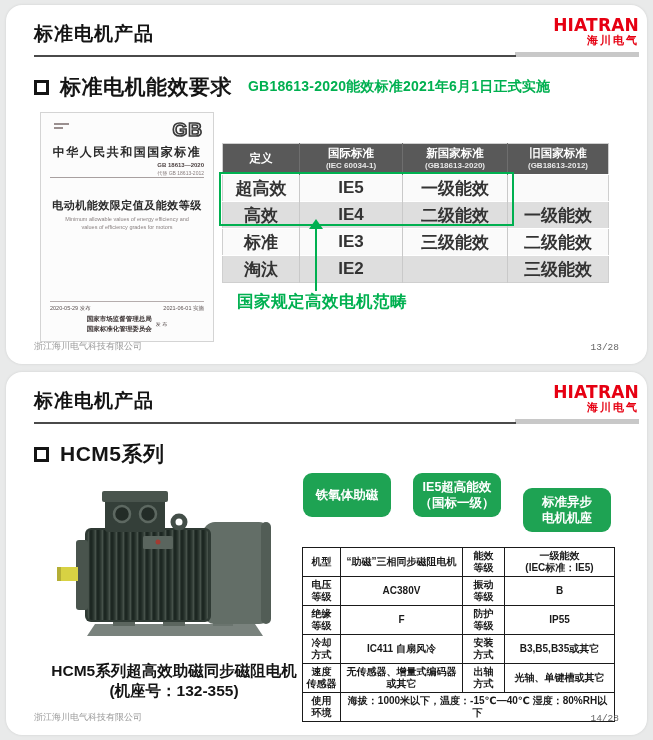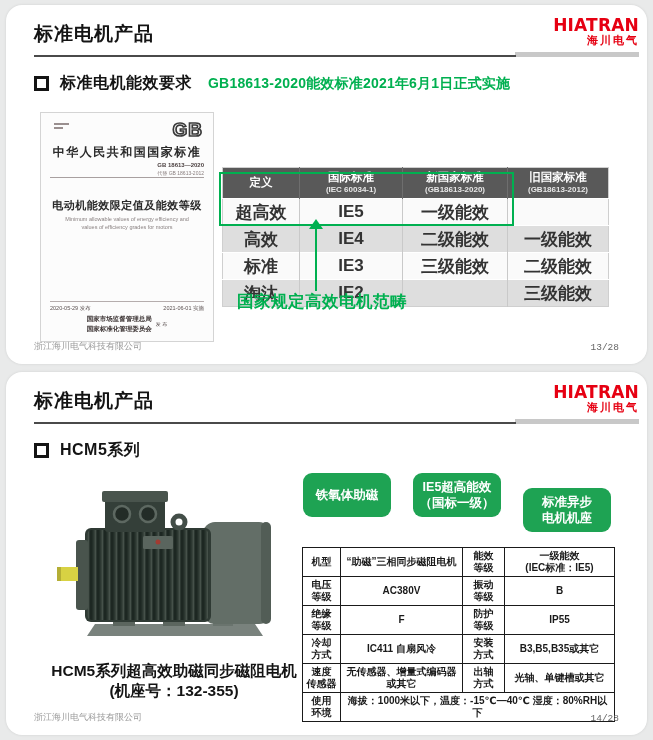--- a/index.html
+++ b/index.html
@@ -19,21 +19,21 @@
   
   .slide-title { position:absolute; left:28px; top:16px; font-size:19px; font-weight:bold; color:#141414; letter-spacing:1px; }
   .logo { position:absolute; right:8px; top:12px; text-align:right; color:#e60012; }
   .logo-en { font-size:17px; font-weight:800; line-height:1; letter-spacing:0.2px; font-family:"DejaVu Sans",sans-serif; }
   .logo-cn { font-size:11px; font-weight:bold; letter-spacing:2px; line-height:1.25; }
   .logo-bar { position:absolute; right:8px; top:47px; width:124px; height:5px; background:#c8c8c8; }
   .head-rule { position:absolute; left:28px; top:50px; width:482px; height:2px; background:#4a4a4a; }
 
   .section-row { position:absolute; left:28px; top:68px; display:flex; align-items:center; }
   .bullet { width:9px; height:9px; border:3px solid #141414; margin-right:11px; flex:none; }
-  .section-title { font-size:16px; font-weight:bold; color:#141414; letter-spacing:0.5px; }
+  .section-title { font-size:21px; font-weight:bold; color:#141414; letter-spacing:0.5px; }
   .section-note { font-size:14px; font-weight:bold; color:#00B050; margin-left:16px; letter-spacing:0.2px; }
 
   .slide-footer { position:absolute; left:28px; bottom:11px; font-size:9px; color:#9a9a9a; }
   .page-num { position:absolute; right:28px; bottom:11px; font-size:9.5px; color:#666;font-family:Liberation Mono, monospace; }
 
   
   .gb-doc { position:absolute; left:34px; top:107px; width:172px; height:228px; background:#fcfcfc; border:1px solid #d4d4d4; }
   .gb-ics { position:absolute; left:13px; top:10px; }
   .gb-ics i { display:block; width:15px; height:2px; background:#9a8f8f; margin-bottom:2px; }
   .gb-ics i:last-child { width:9px; }
@@ -49,21 +49,21 @@
   .gb-sub { position:absolute; left:16px; right:16px; top:102px; text-align:center; font-size:5.5px; color:#8a8282; line-height:1.5; }
   .gb-dates { position:absolute; left:9px; right:9px; top:188px; border-top:1px solid #b5adad; padding-top:3px;
               display:flex; justify-content:space-between; font-size:5.5px; color:#5a5050; }
   .gb-issue-row { position:absolute; left:0; right:0; top:201px; display:flex; justify-content:center; align-items:center; gap:4px; }
   .gb-issuers { font-family:"Liberation Serif","DejaVu Serif",serif; font-size:6.5px; font-weight:bold;
                 color:#3a3232; white-space:pre-line; line-height:1.5; text-align:center; }
   .gb-publish { font-size:5px; color:#5a5050; }
 
   
   .eff-table { position:absolute; left:216px; top:138px; width:386px; border-collapse:collapse;
-               table-layout:fixed; text-align:center; border:1px solid #cfcfcf;margin-top:24px; }
+               table-layout:fixed; text-align:center; border:1px solid #cfcfcf; }
   .eff-table th { background:#595959; color:#fff; height:30px; padding:0; font-size:11.5px; line-height:1.2;
                   border-left:1px solid #6e6e6e; font-weight:bold; }
   .eff-table th:first-child { border-left:none; }
   .eff-table .h-sub { font-size:8px; font-weight:bold; color:#e8e8e8; }
   .eff-table td { height:24px; font-size:17px; font-weight:bold; color:#333;
                   border-left:1px solid #c9c9c9; border-top:1px solid #fff; }
   .eff-table td:first-child { border-left:none; }
   .eff-table tbody tr:nth-child(odd) td { background:#fafafa; }
   .eff-table tbody tr:nth-child(even) td { background:#dedede; }
 

